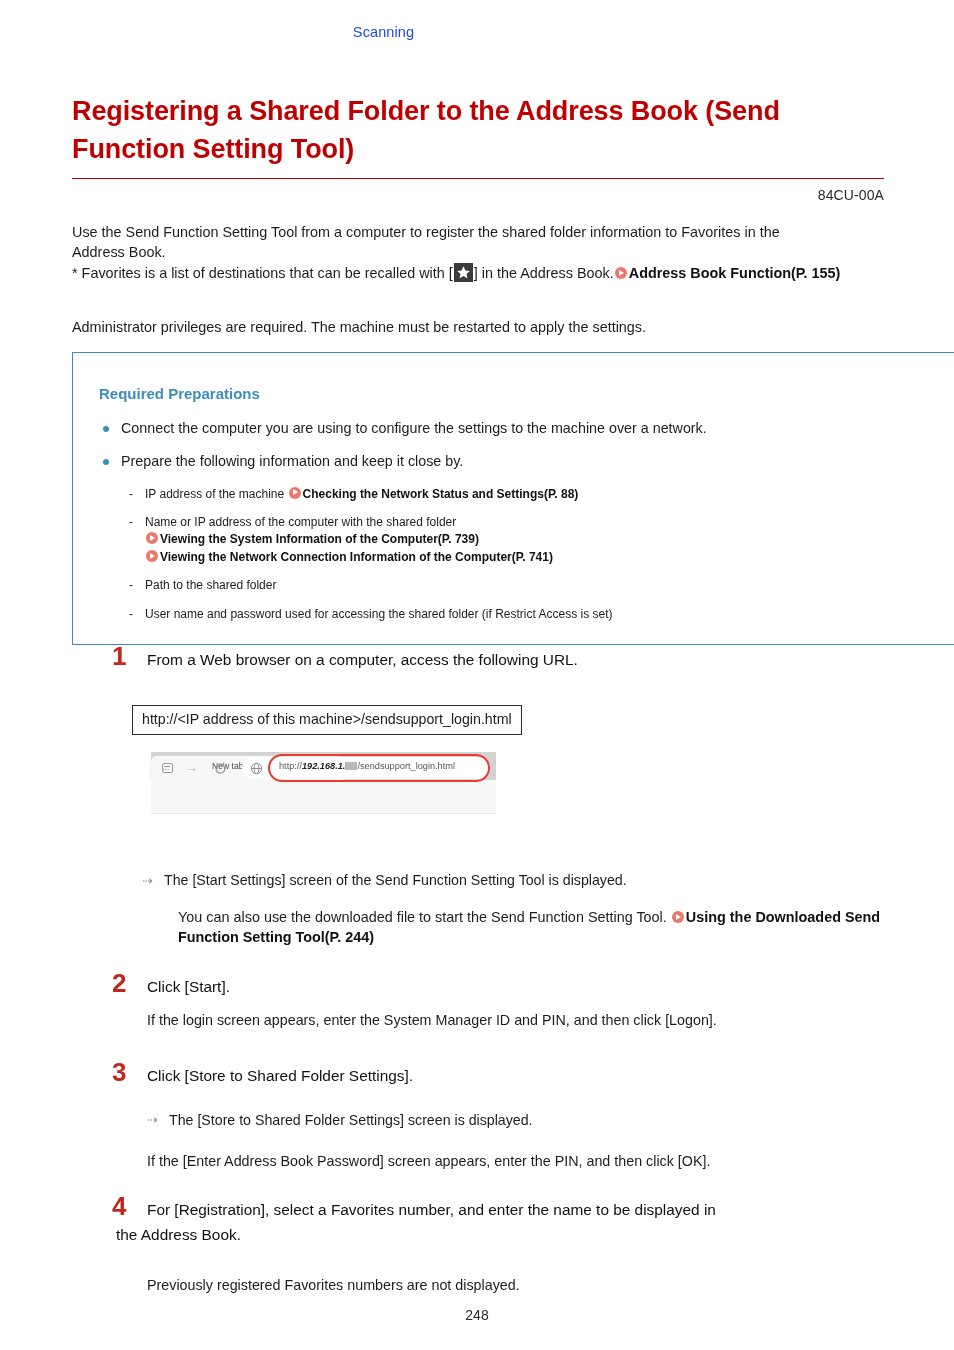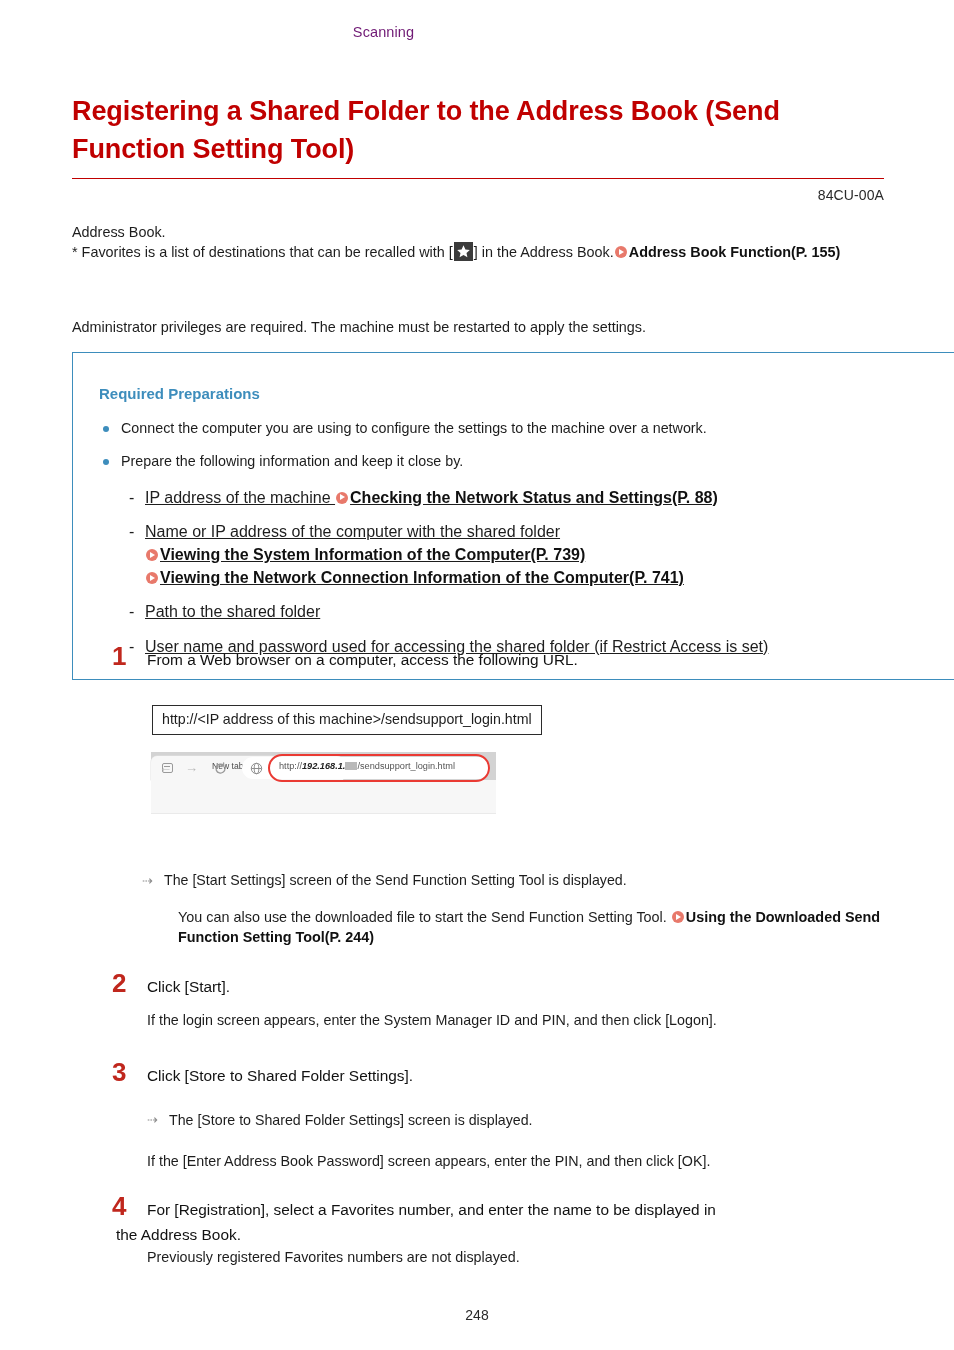--- a/index.html
+++ b/index.html
@@ -23,21 +23,21 @@
   }
 
   
   .running-head {
     position: absolute;
     top: 24px;
     left: 0;
     width: 767px;
     text-align: center;
     font-size: 14.5px;
-    color: #701a75;
+    color: #1d4ed8;
     letter-spacing: 0.1px;
   }
 
   
   .title-block {
     position: absolute;
     top: 92px;
     left: 72px;
     width: 812px;
   }
@@ -137,25 +137,24 @@
     left: 4px;
     top: 7px;
     width: 6px;
     height: 6px;
     border-radius: 50%;
     background: #3d8dbc;
   }
   .prep-sub {
     position: relative;
     padding-left: 46px;
-    font-size: 16px;
+    font-size: 12px;
     line-height: 1.45;
     margin-bottom: 11px;
     color: #1d1d1d;
-    text-decoration: underline;
   }
   .prep-sub::before {
     content: "-";
     position: absolute;
     left: 30px;
     top: 0;
     color: #1d1d1d;
   }
   .prep-sub .sub-line { display: block; }
 
@@ -186,20 +185,21 @@
     font-weight: normal;
     color: #111;
     line-height: 1.6;
     padding-left: 31px;
   }
   .step-body {
     padding-left: 75px;
     font-size: 14.3px;
     line-height: 1.45;
     color: #1d1d1d;
+    margin-top: 28px;
   }
 
   
   .result-note {
     position: relative;
     padding-left: 22px;
     font-size: 14.2px;
     color: #1d1d1d;
   }
   .result-note .res-arrow {
@@ -349,20 +349,21 @@
   <div class="title-block">
     <h1 class="doc-title">
       <span>Registering a Shared Folder to the Address Book (Send</span><br>
       <span>Function Setting Tool)</span>
     </h1>
     <div class="title-rule"></div>
     <div class="doc-code">84CU-00A</div>
   </div>
 
   <div class="body-col para" style="top:222px; position:absolute;">
+    <div>Use the Send Function Setting Tool from a computer to register the shared folder information to Favorites in the</div>
     <div>Address Book.</div>
     <div>
       <span>* Favorites is a list of destinations that can be recalled with [</span><span class="star-key"><svg width="15" height="15" viewBox="0 0 15 15">
             <polygon points="7.5,1.3 9.4,5.4 13.8,5.9 10.5,8.9 11.4,13.3 7.5,11.1 3.6,13.3 4.5,8.9 1.2,5.9 5.6,5.4" fill="#ffffff"></polygon>
           </svg></span><span>] in the Address Book.</span><span class="xref-arrow"></span><b class="link-bold">Address Book Function(P. 155)</b>
     </div>
   </div>
 
   <div class="body-col para" style="top:317px; position:absolute;">Administrator privileges are required. The machine must be restarted to apply the settings.</div>
 
@@ -386,21 +387,21 @@
     <div class="prep-sub" style="margin-bottom:1px;">User name and password used for accessing the shared folder (if Restrict Access is set)</div>
   </div>
 
   <div class="step" style="top:648px;">
     <div class="step-head">
       <span class="step-num">1</span>
       <span class="step-title">From a Web browser on a computer, access the following URL.</span>
     </div>
   </div>
 
-  <div style="position:absolute; left:152px; top:705px;">
+  <div style="position:absolute; left:132px; top:705px;">
     <span class="url-box">http://&lt;IP address of this machine&gt;/sendsupport_login.html</span>
   </div>
 
   <div style="position:absolute; left:142px; top:752px;">
     <div class="browser-shot">
       <div class="bs-topstrip"></div>
       <div class="bs-leftband"></div>
 
       <div class="bs-tab">
         <span class="bs-tab-icon"></span>

